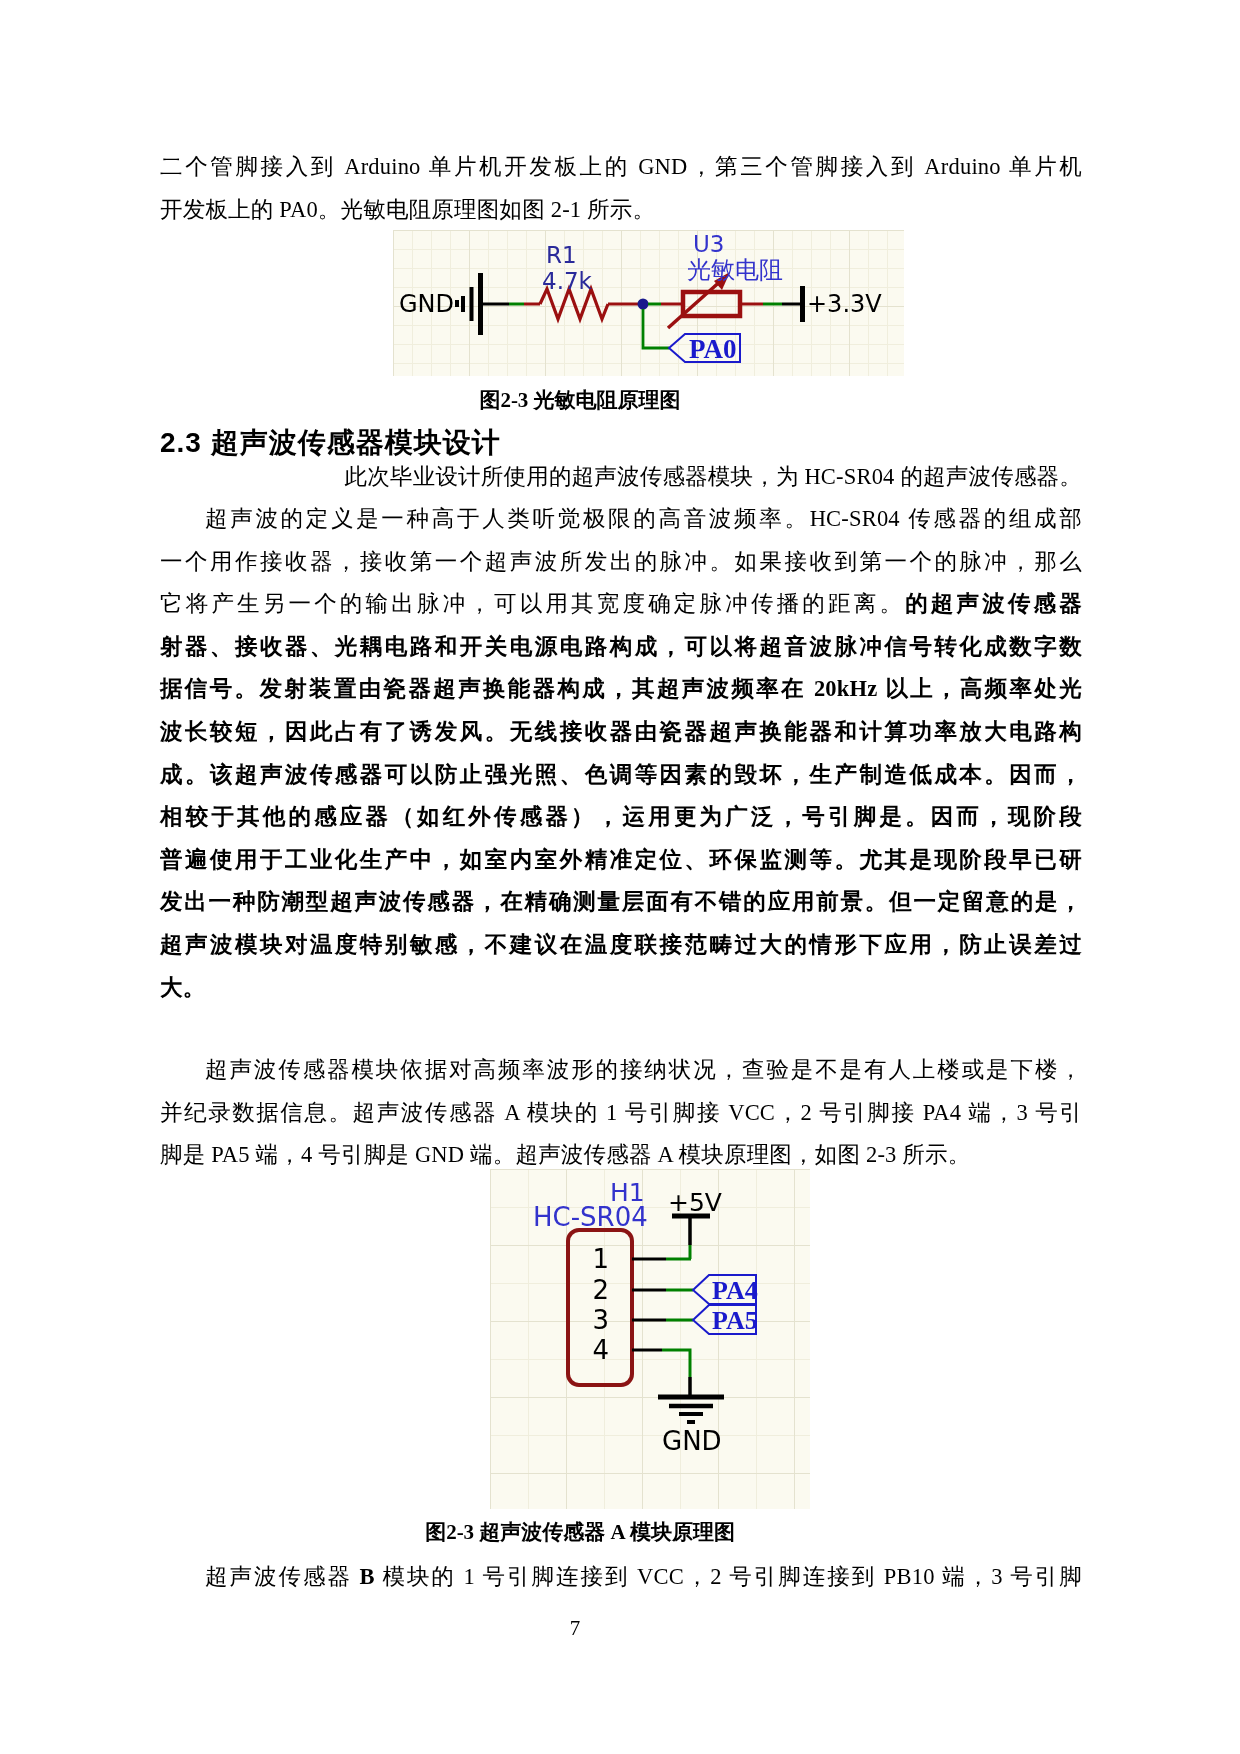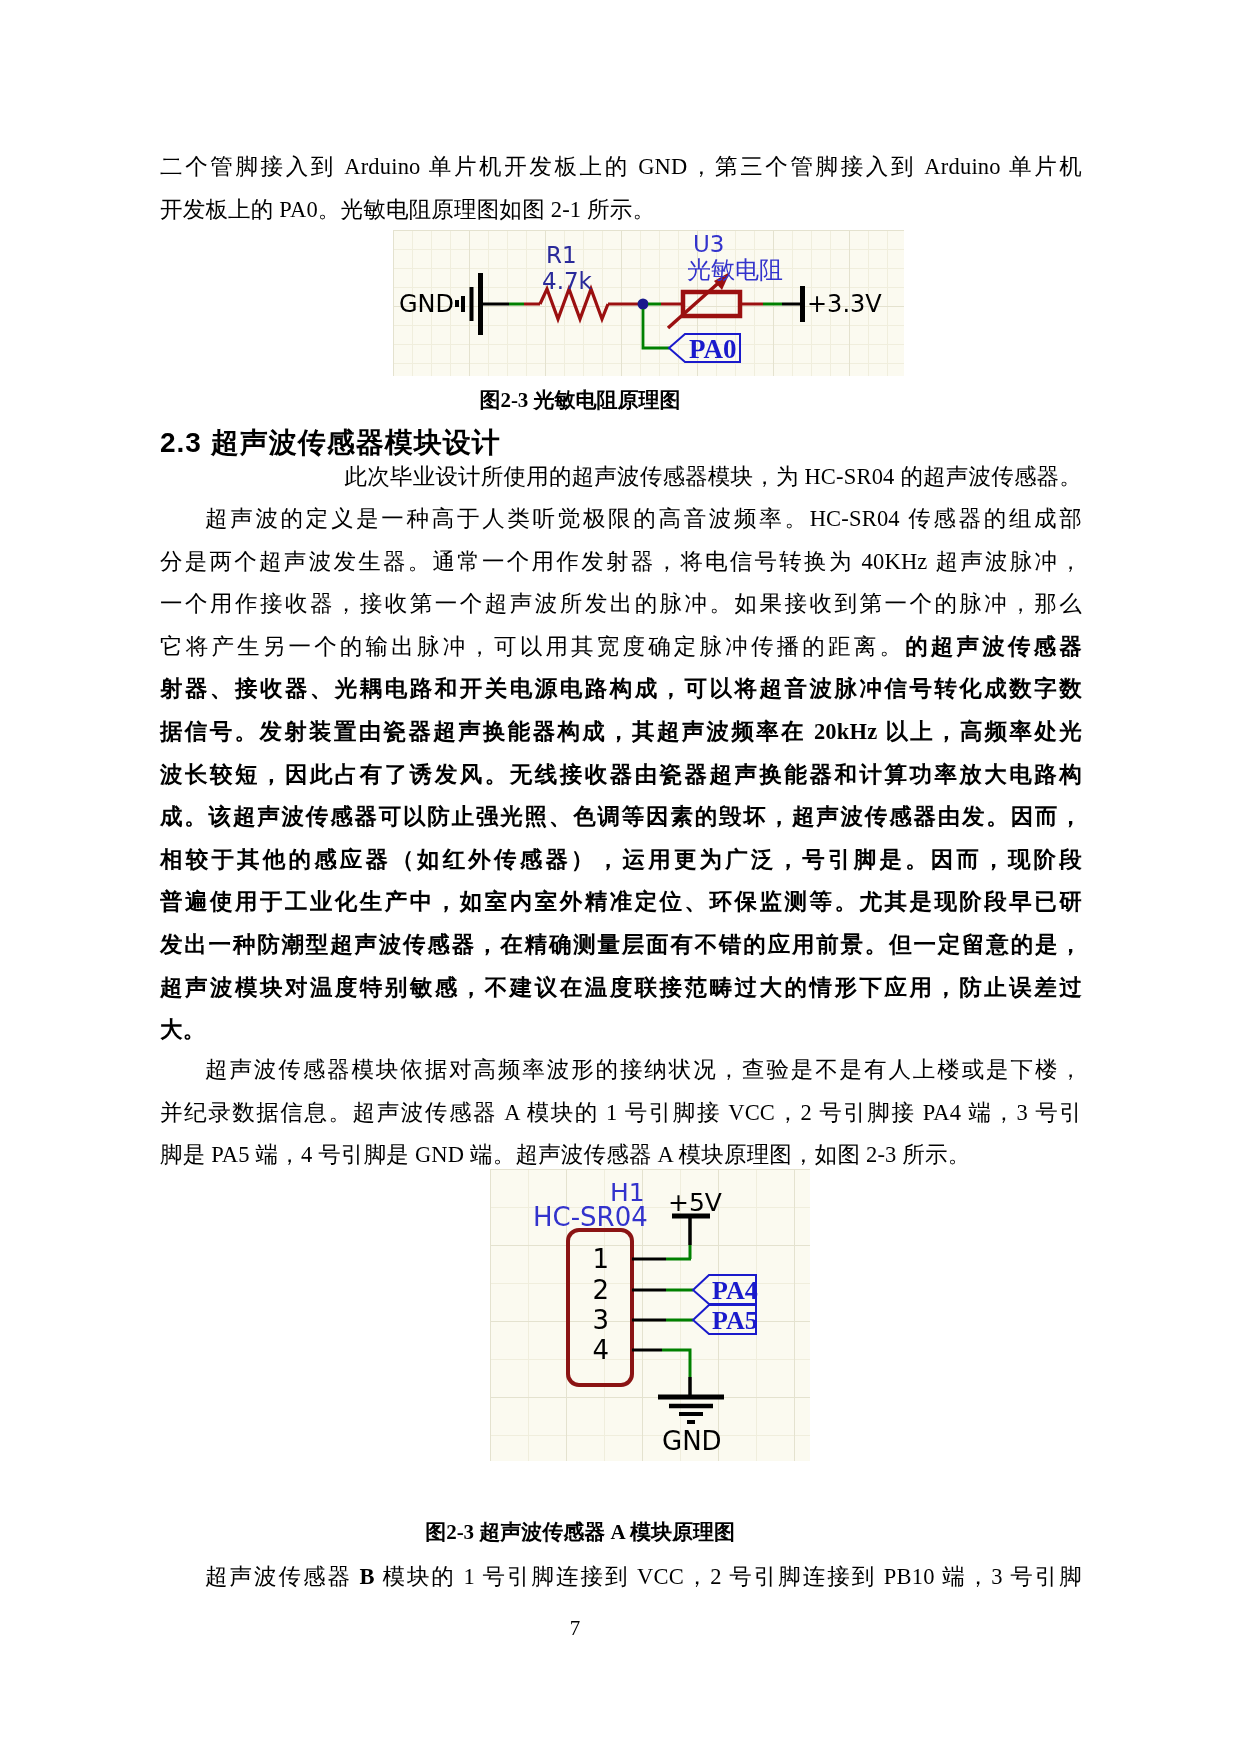--- a/index.html
+++ b/index.html
@@ -25,48 +25,47 @@
   .fig-panel{
     position:absolute;background-color:#fbfaf0;
     background-image:
       linear-gradient(#e4e2cf 1px, transparent 1px),
       linear-gradient(90deg,#e4e2cf 1px, transparent 1px),
       linear-gradient(#f0eedd 1px, transparent 1px),
       linear-gradient(90deg,#f0eedd 1px, transparent 1px);
   }
   #fig1{left:393px;top:230px;width:511px;height:146px;
         background-size:76px 76px,76px 76px,19px 19px,19px 19px;}
-  #fig2{left:490px;top:1169px;width:320px;height:292px;
+  #fig2{left:490px;top:1169px;width:320px;height:340px;
         background-size:76px 76px,76px 76px,38px 38px,38px 38px;}
   .fig-panel svg{position:absolute;left:0;top:0;}
   svg text{font-family:"DejaVu Sans","Liberation Sans",sans-serif;}
   svg text.netlbl{font-family:"Liberation Serif",serif;font-weight:bold;}
 </style>
 </head>
 <body>
 
 <div class="page">
 
   <div id="text-blocks">
       <div class="tblock" style="top: 146px;">
         <div class="tline j"><span>二个管脚接入到 Arduino 单片机开发板上的 GND，第三个管脚接入到 Arduino 单片机</span></div>
         <div class="tline"><span>开发板上的 PA0。光敏电阻原理图如图 2-1 所示。</span></div>
       </div>
       <div class="tblock" style="top: 456px; text-align: right;">
         <div class="tline ind"><span>此次毕业设计所使用的超声波传感器模块，为 HC-SR04 的超声波传感器。</span></div>
       </div>
       <div class="tblock" style="top: 498px;">
         <div class="tline j ind"><span>超声波的定义是一种高于人类听觉极限的高音波频率。HC-SR04 传感器的组成部</span></div>
-        <div class="tline j"><span>分是两个超声波发生器。通常一个用作发射器，将电信号转换为 40KHz 超声波脉冲，</span></div>
         <div class="tline j"><span>一个用作接收器，接收第一个超声波所发出的脉冲。如果接收到第一个的脉冲，那么</span></div>
         <div class="tline j"><span>它将产生另一个的输出脉冲，可以用其宽度确定脉冲传播的距离。</span><span class="b">的超声波传感器</span></div>
         <div class="tline j"><span class="b">射器、接收器、光耦电路和开关电源电路构成，可以将超音波脉冲信号转化成数字数</span></div>
         <div class="tline j"><span class="b">据信号。发射装置由瓷器超声换能器构成，其超声波频率在 20kHz 以上，高频率处光</span></div>
         <div class="tline j"><span class="b">波长较短，因此占有了诱发风。无线接收器由瓷器超声换能器和计算功率放大电路构</span></div>
-        <div class="tline j"><span class="b">成。该超声波传感器可以防止强光照、色调等因素的毁坏，超声波传感器由发。因而，</span></div>
+        <div class="tline j"><span class="b">成。该超声波传感器可以防止强光照、色调等因素的毁坏，生产制造低成本。因而，</span></div>
         <div class="tline j"><span class="b">相较于其他的感应器（如红外传感器），运用更为广泛，号引脚是。因而，现阶段</span></div>
         <div class="tline j"><span class="b">普遍使用于工业化生产中，如室内室外精准定位、环保监测等。尤其是现阶段早已研</span></div>
         <div class="tline j"><span class="b">发出一种防潮型超声波传感器，在精确测量层面有不错的应用前景。但一定留意的是，</span></div>
         <div class="tline j"><span class="b">超声波模块对温度特别敏感，不建议在温度联接范畴过大的情形下应用，防止误差过</span></div>
         <div class="tline"><span class="b">大。</span></div>
       </div>
       <div class="tblock" style="top: 1049px;">
         <div class="tline j ind"><span>超声波传感器模块依据对高频率波形的接纳状况，查验是不是有人上楼或是下楼，</span></div>
         <div class="tline j"><span>并纪录数据信息。超声波传感器 A 模块的 1 号引脚接 VCC，2 号引脚接 PA4 端，3 号引</span></div>
         <div class="tline"><span>脚是 PA5 端，4 号引脚是 GND 端。超声波传感器 A 模块原理图，如图 2-3 所示。</span></div>

